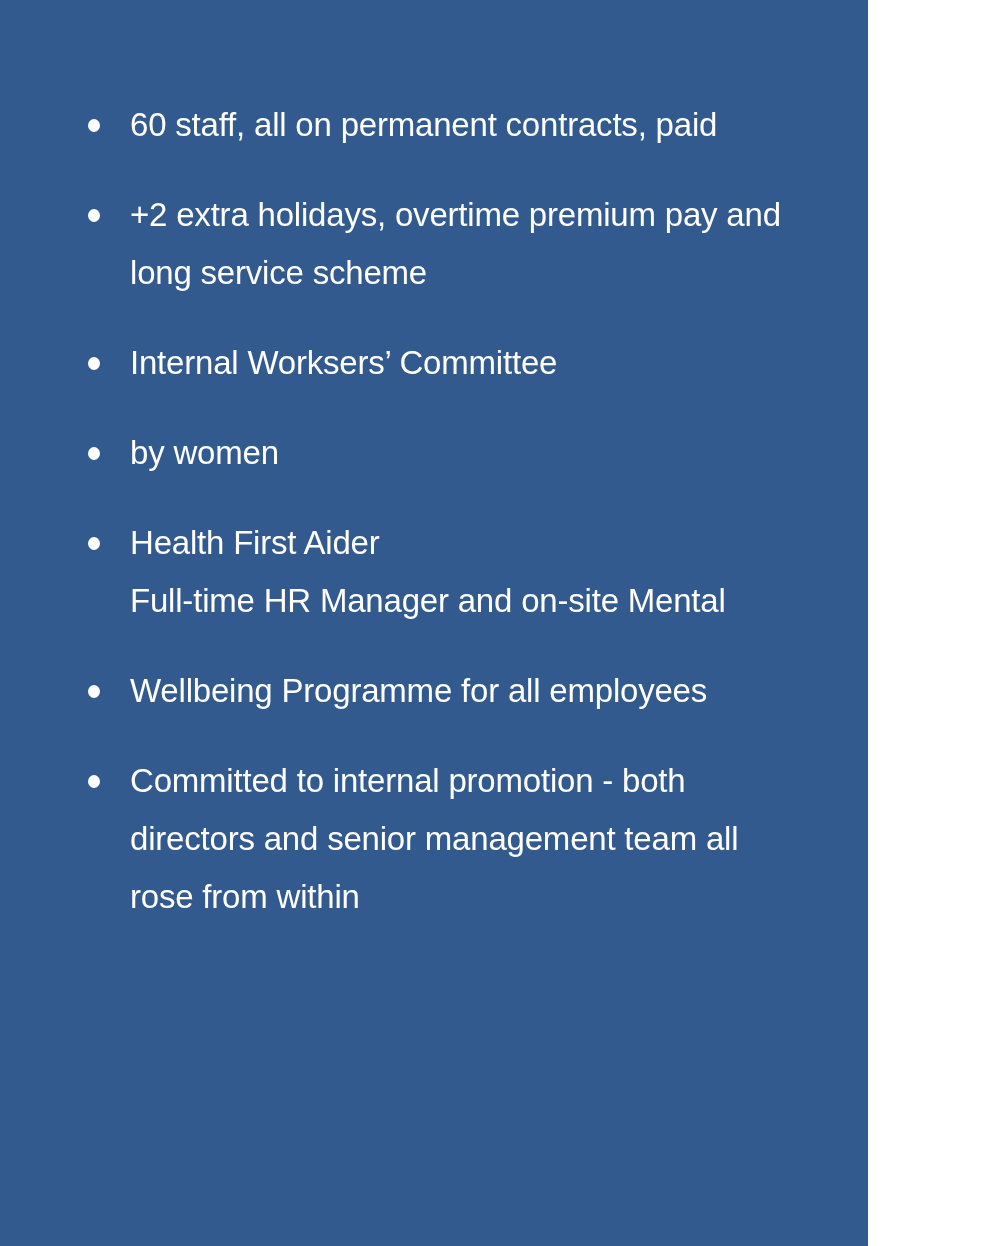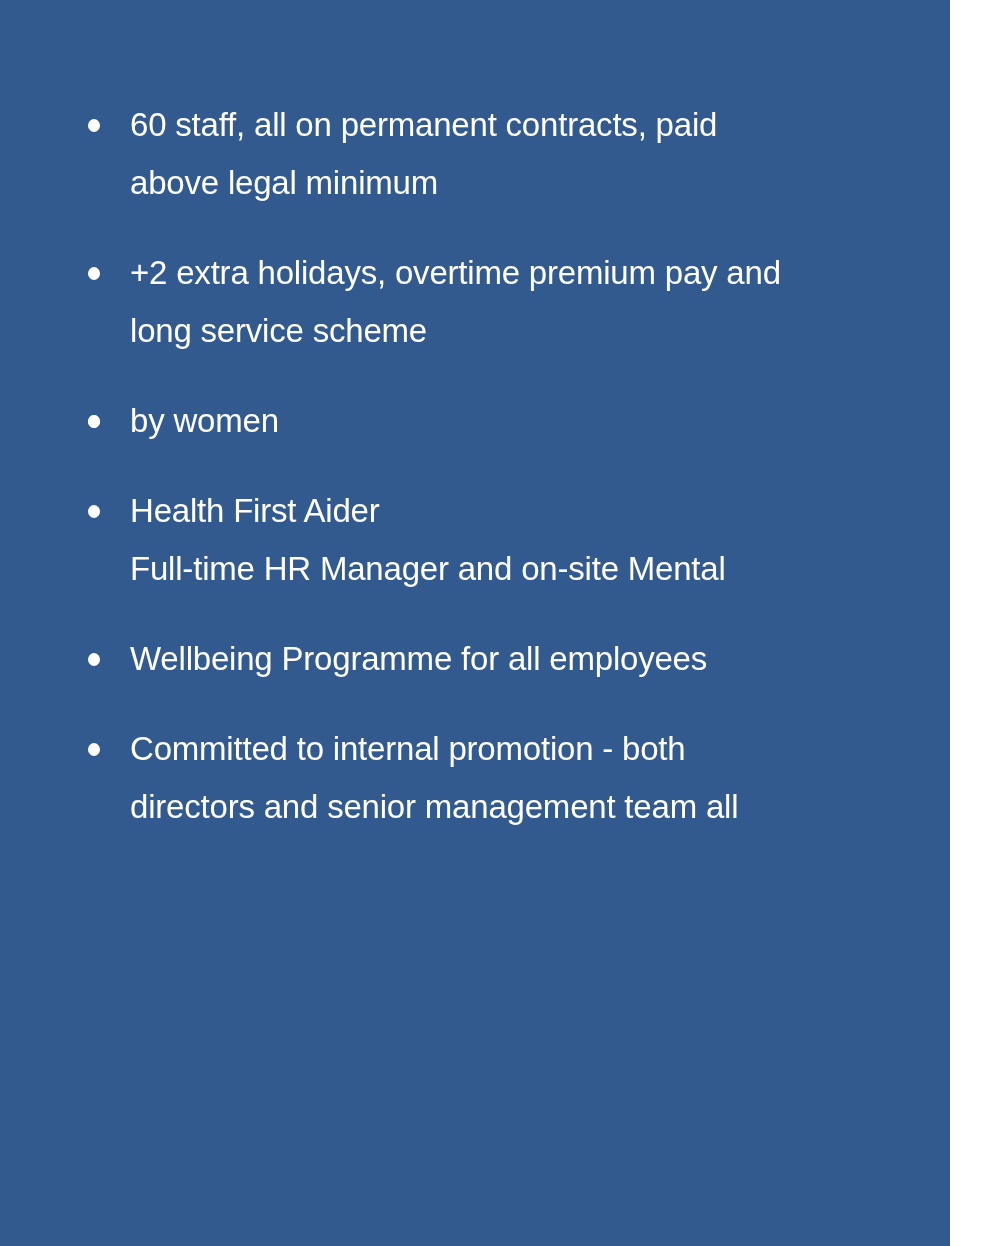--- a/index.html
+++ b/index.html
@@ -4,21 +4,21 @@
 <style>
   * { margin: 0; padding: 0; box-sizing: border-box; }
 
   html, body {
     width: 1000px;
     height: 1246px;
   }
 
   .slide {
     position: relative;
-    width: 950px;
+    width: 868px;
     height: 1246px;
     overflow: hidden;
     font-family: "Liberation Sans", "DejaVu Sans", sans-serif;
   }
 
   .bullet-list {
     position: absolute;
     top: 96px;
     left: 130px;
     width: 840px;
@@ -49,31 +49,31 @@
 </style>
 </head>
 <body>
 
 <div class="slide" style="background: rgb(50, 90, 142); color: rgb(255, 255, 255);">
   <ul class="bullet-list">
 
     <li class="bullet-item">
       <span class="bullet-dot" style="background: rgb(255, 255, 255);"></span>
       <span class="bullet-line">60 staff, all on permanent contracts, paid</span>
-      <span class="bullet-line">above legal minimum</span>
     </li>
 
     <li class="bullet-item">
       <span class="bullet-dot" style="background: rgb(255, 255, 255);"></span>
       <span class="bullet-line">+2 extra holidays, overtime premium pay and</span>
       <span class="bullet-line">long service scheme</span>
     </li>
 
     <li class="bullet-item">
       <span class="bullet-dot" style="background: rgb(255, 255, 255);"></span>
+      <span class="bullet-line">Internal Worksers’ Committee</span>
     </li>
 
     <li class="bullet-item">
       <span class="bullet-dot" style="background: rgb(255, 255, 255);"></span>
       <span class="bullet-line">by women</span>
     </li>
 
     <li class="bullet-item">
       <span class="bullet-dot" style="background: rgb(255, 255, 255);"></span>
       <span class="bullet-line">Health First Aider</span>
@@ -82,16 +82,17 @@
 
     <li class="bullet-item">
       <span class="bullet-dot" style="background: rgb(255, 255, 255);"></span>
       <span class="bullet-line">Wellbeing Programme for all employees</span>
     </li>
 
     <li class="bullet-item">
       <span class="bullet-dot" style="background: rgb(255, 255, 255);"></span>
       <span class="bullet-line">Committed to internal promotion - both</span>
       <span class="bullet-line">directors and senior management team all</span>
+      <span class="bullet-line">rose from within</span>
     </li>
 
   </ul>
 </div>
 
 </body></html>

